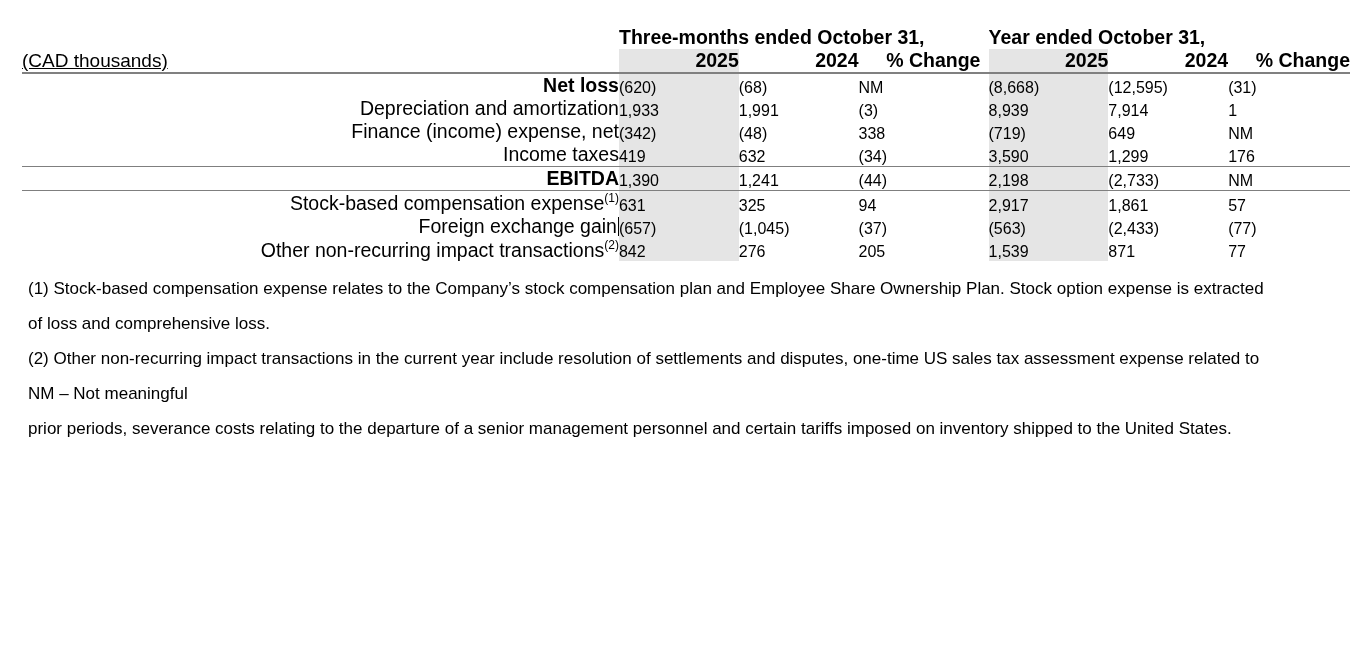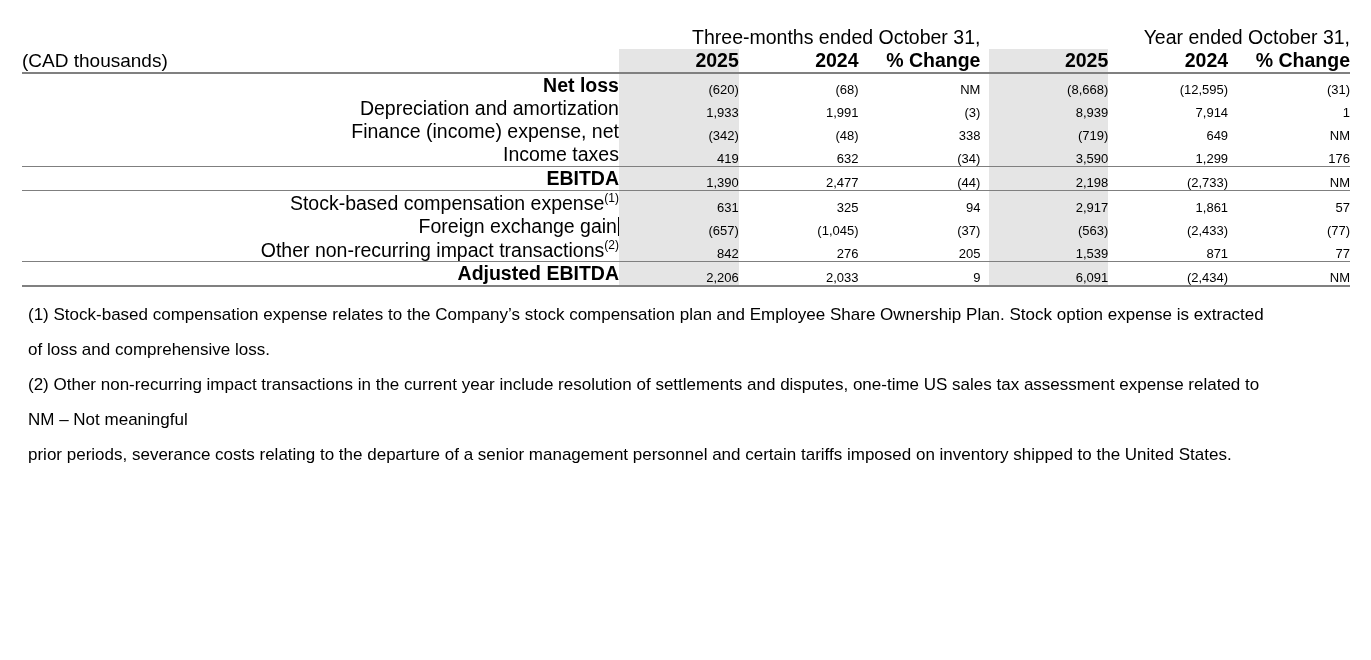--- a/index.html
+++ b/index.html
@@ -33,30 +33,31 @@
     vertical-align: bottom;
   }
   
   col.c-label { width: 588px; }
   col.c-num   { width: 118px; }
   col.c-pct   { width: 120px; }
   col.c-gap   { width: 8px; }
 
   .hdr-group {
     font-size: 19.5px;
-    font-weight: normal;
-    text-align: right;
+    font-weight: bold;
+    text-align: left;
     padding-bottom: 10px;
     white-space: nowrap;
   }
   .unit-label {
     font-size: 19px;
     text-align: left;
     padding-bottom: 6px;
     white-space: nowrap;
+    text-decoration: underline;
   }
   .hdr-year {
     font-size: 19.5px;
     font-weight: bold;
     text-align: right;
     padding-bottom: 6px;
     padding-right: 8px;
     white-space: nowrap;
   }
   .shade {
@@ -65,22 +66,22 @@
   .rowlabel {
     font-size: 19.5px;
     text-align: right;
     padding-left: 18px;
     padding-top: 6px;
     padding-bottom: 6px;
     white-space: nowrap;
   }
   .rowlabel.bold { font-weight: bold; padding-left: 16px; }
   .num {
-    font-size: 13px;
-    text-align: right;
+    font-size: 16px;
+    text-align: left;
     padding-right: 8px;
     padding-top: 6px;
     padding-bottom: 6px;
     white-space: nowrap;
   }
   .num.bold { font-weight: normal; }
   sup { font-size: 12px; vertical-align: super; }
 
   tr.rule-thick > td { border-top: 2.5px solid #808080; }
   tr.rule-thin > td  { border-top: 1px solid #7f7f7f; }
@@ -182,21 +183,21 @@
         <td class="num">(34)</td>
         <td></td>
         <td class="num shade">3,590</td>
         <td class="num">1,299</td>
         <td class="num">176</td>
       </tr>
 
       <tr class="rule-thin">
         <td class="rowlabel bold">EBITDA</td>
         <td class="num shade bold">1,390</td>
-        <td class="num bold">2,477</td>
+        <td class="num bold">1,241</td>
         <td class="num bold">(44)</td>
         <td></td>
         <td class="num shade bold">2,198</td>
         <td class="num bold">(2,733)</td>
         <td class="num bold">NM</td>
       </tr>
 
       <tr class="rule-thin">
         <td class="rowlabel"><span>Stock-based compensation expense</span><sup>(1)</sup></td>
         <td class="num shade">631</td>
@@ -223,30 +224,20 @@
         <td class="rowlabel"><span>Other non-recurring impact transactions</span><sup>(2)</sup></td>
         <td class="num shade">842</td>
         <td class="num">276</td>
         <td class="num">205</td>
         <td></td>
         <td class="num shade">1,539</td>
         <td class="num">871</td>
         <td class="num">77</td>
       </tr>
 
-      <tr class="rule-thin rule-bottom">
-        <td class="rowlabel bold">Adjusted EBITDA</td>
-        <td class="num shade bold">2,206</td>
-        <td class="num bold">2,033</td>
-        <td class="num bold">9</td>
-        <td></td>
-        <td class="num shade bold">6,091</td>
-        <td class="num bold">(2,434)</td>
-        <td class="num bold">NM</td>
-      </tr>
     </tbody>
   </table>
 
   <div class="footnotes">
     <p>(1) Stock-based compensation expense relates to the Company’s stock compensation plan and Employee Share Ownership Plan. Stock option expense is extracted</p>
     <p>of loss and comprehensive loss.</p>
     <p>(2) Other non-recurring impact transactions in the current year include resolution of settlements and disputes, one-time US sales tax assessment expense related to</p>
     <p>NM – Not meaningful</p>
     <p>prior periods,  severance costs relating to the departure of a senior management personnel and certain tariffs imposed on inventory shipped to the United States.</p>
   </div>

